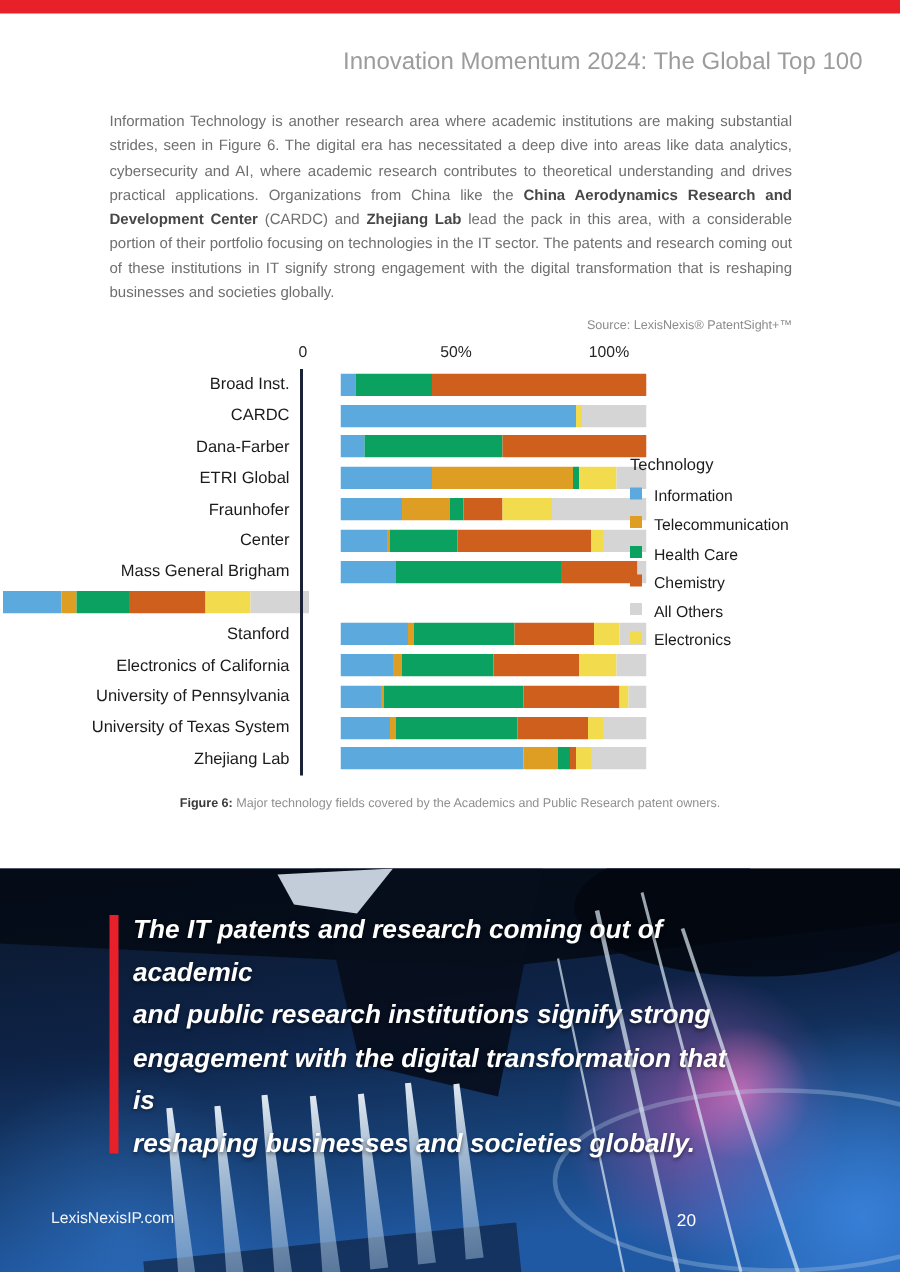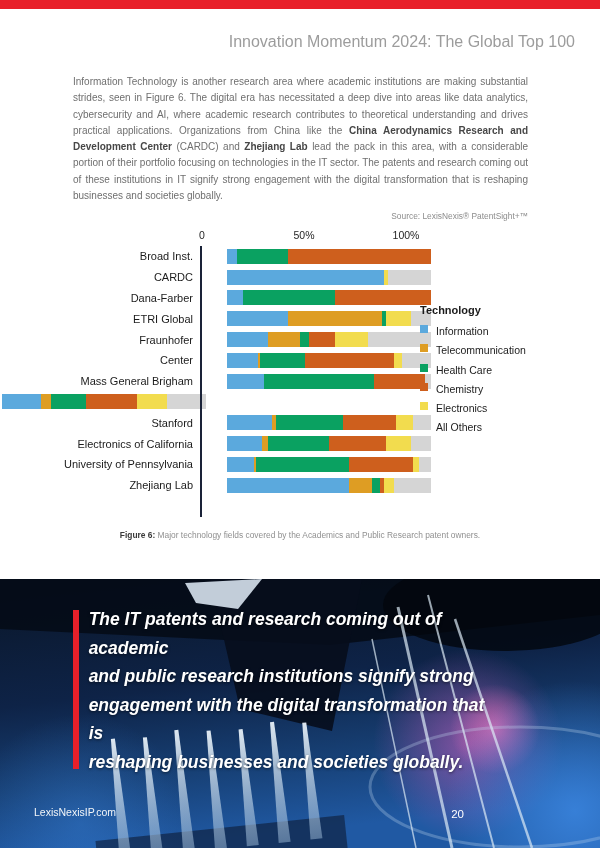--- a/index.html
+++ b/index.html
@@ -20,21 +20,21 @@
   .tick-50{position:absolute;left:102px;top:0;transform:translateX(-50%);}
   .tick-100{position:absolute;left:204px;top:0;transform:translateX(-50%);}
   .spine{position:absolute;left:198px;top:17px;width:2px;height:271px;background:#1A2238;}
   .crow{display:flex;align-items:center;height:20.8px;gap:25px;}
   .clabel{width:191px;padding-right:9px;text-align:right;font-size:11px;color:#1B1B1B;
           white-space:nowrap;}
   .cbar{width:204px;height:15px;display:flex;overflow:hidden;}
   .cseg{height:100%;}
   
   .legend{position:absolute;left:420px;top:304px;font-size:10.5px;color:#1B1B1B;}
-  .legend-title{font-weight:700;font-size:11px;margin-bottom:9px;}
+  .legend-title{font-weight:400;font-size:11px;margin-bottom:9px;}
   .legend-item{display:flex;align-items:flex-start;height:19.3px;}
   .swatch{width:8px;height:8px;margin-right:8px;flex:0 0 8px;}
   .caption{position:absolute;top:530px;left:0;width:600px;text-align:center;
            font-size:8.4px;color:#909090;}
   .caption b{color:#3A3A3A;}
   
   .photo{position:absolute;top:579px;left:0;width:500px;height:269px;background:#0B1A38;}
   .photo svg{position:absolute;top:0;left:0;}
   .quote-wrap{position:absolute;top:26px;left:73px;display:flex;z-index:2;}
   .quote-accent{width:6px;background:#E8202A;margin-right:10px;margin-top:5px;margin-bottom:7px;}
@@ -165,20 +165,31 @@
           <div class="cbar">
             <div class="cseg" style="width: 13%; background: rgb(91, 169, 221);"></div>
             <div class="cseg" style="width: 1%; background: rgb(222, 157, 35);"></div>
             <div class="cseg" style="width: 46%; background: rgb(10, 161, 97);"></div>
             <div class="cseg" style="width: 31%; background: rgb(206, 95, 29);"></div>
             <div class="cseg" style="width: 3%; background: rgb(242, 220, 78);"></div>
             <div class="cseg" style="width: 6%; background: rgb(213, 213, 213);"></div>
           </div>
         </div>
         <div class="crow">
+          <div class="clabel">University of Texas System</div>
+          <div class="cbar">
+            <div class="cseg" style="width: 16%; background: rgb(91, 169, 221);"></div>
+            <div class="cseg" style="width: 2%; background: rgb(222, 157, 35);"></div>
+            <div class="cseg" style="width: 40%; background: rgb(10, 161, 97);"></div>
+            <div class="cseg" style="width: 23%; background: rgb(206, 95, 29);"></div>
+            <div class="cseg" style="width: 5%; background: rgb(242, 220, 78);"></div>
+            <div class="cseg" style="width: 14%; background: rgb(213, 213, 213);"></div>
+          </div>
+        </div>
+        <div class="crow">
           <div class="clabel">Zhejiang Lab</div>
           <div class="cbar">
             <div class="cseg" style="width: 60%; background: rgb(91, 169, 221);"></div>
             <div class="cseg" style="width: 11%; background: rgb(222, 157, 35);"></div>
             <div class="cseg" style="width: 4%; background: rgb(10, 161, 97);"></div>
             <div class="cseg" style="width: 2%; background: rgb(206, 95, 29);"></div>
             <div class="cseg" style="width: 5%; background: rgb(242, 220, 78);"></div>
             <div class="cseg" style="width: 18%; background: rgb(213, 213, 213);"></div>
           </div>
         </div>
@@ -199,26 +210,26 @@
         </div>
         <div class="legend-item">
           <span class="swatch" style="background: rgb(10, 161, 97);"></span>
           <span>Health Care</span>
         </div>
         <div class="legend-item">
           <span class="swatch" style="background: rgb(206, 95, 29);"></span>
           <span>Chemistry</span>
         </div>
         <div class="legend-item">
+          <span class="swatch" style="background: rgb(213, 213, 213);"></span>
+          <span>All Others</span>
+        </div>
+        <div class="legend-item">
           <span class="swatch" style="background: rgb(242, 220, 78);"></span>
           <span>Electronics</span>
-        </div>
-        <div class="legend-item">
-          <span class="swatch" style="background: rgb(213, 213, 213);"></span>
-          <span>All Others</span>
         </div>
       </div>
   </div>
 
   <div class="caption"><b>Figure 6:</b><span> Major technology fields covered by the Academics and Public Research patent owners.</span></div>
 
   <div class="photo">
     <svg width="600" height="269" viewBox="0 0 600 269">
       <defs>
         <linearGradient id="bgG" x1="0" y1="0" x2="0.25" y2="1">

